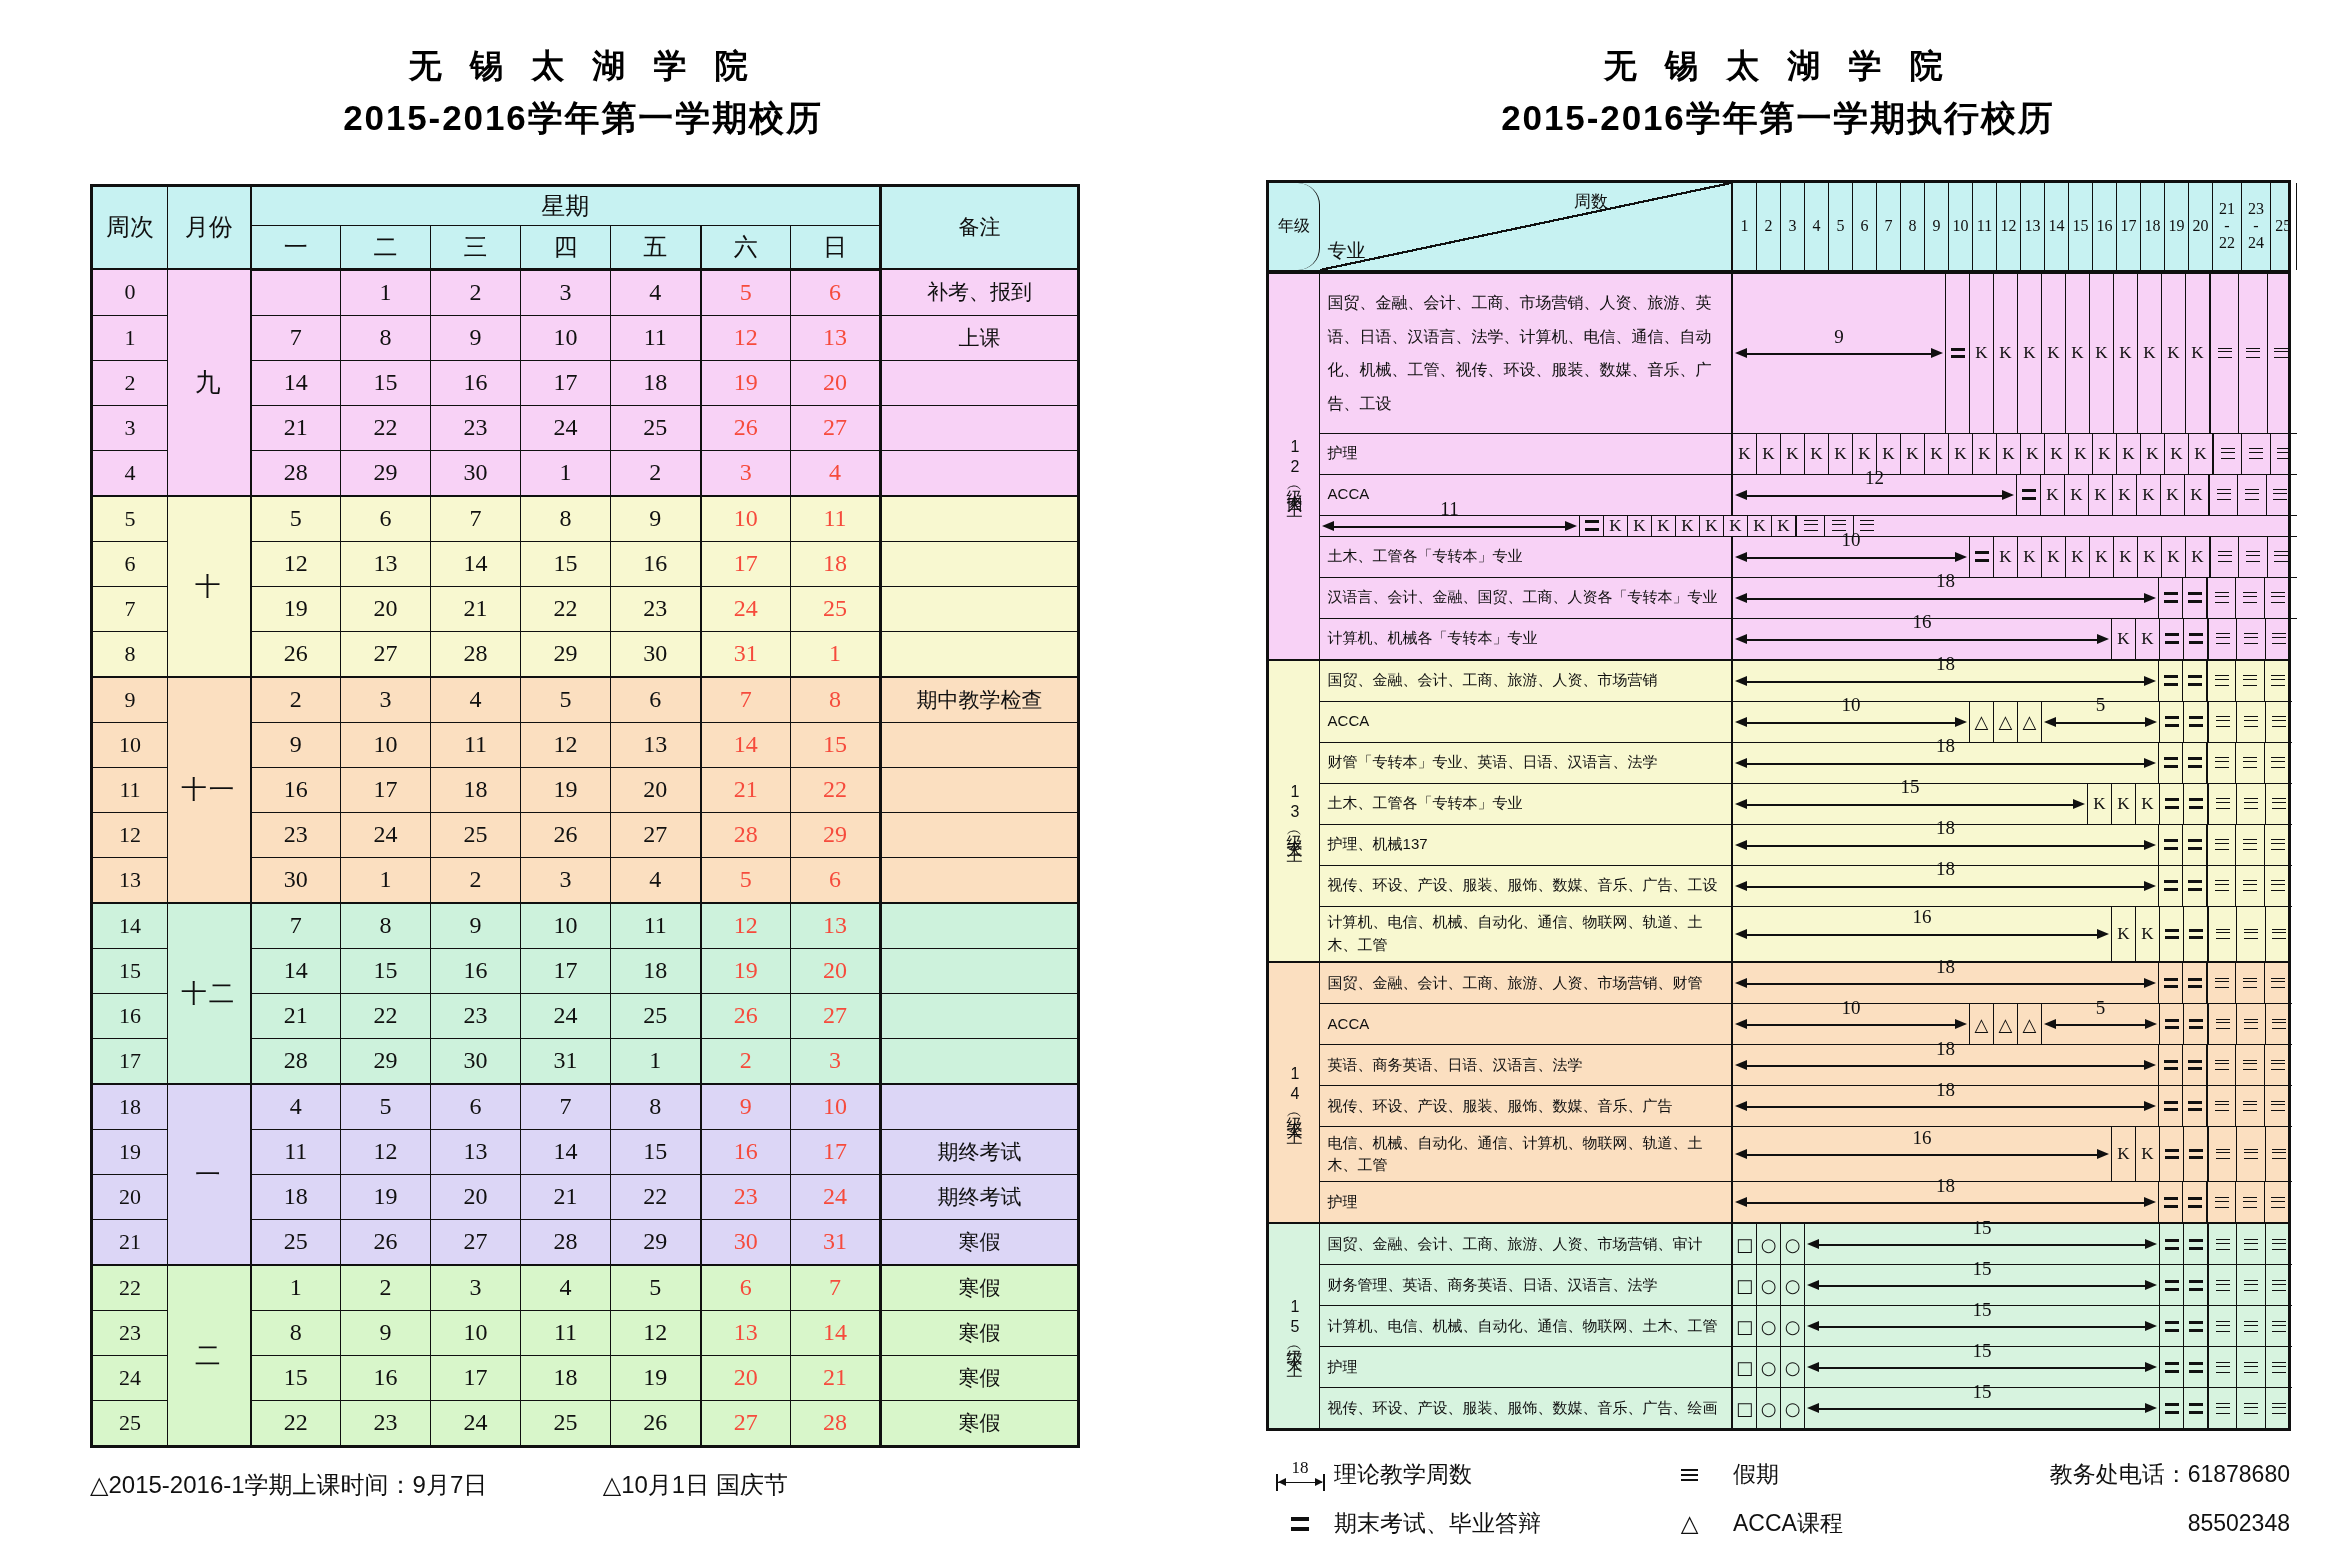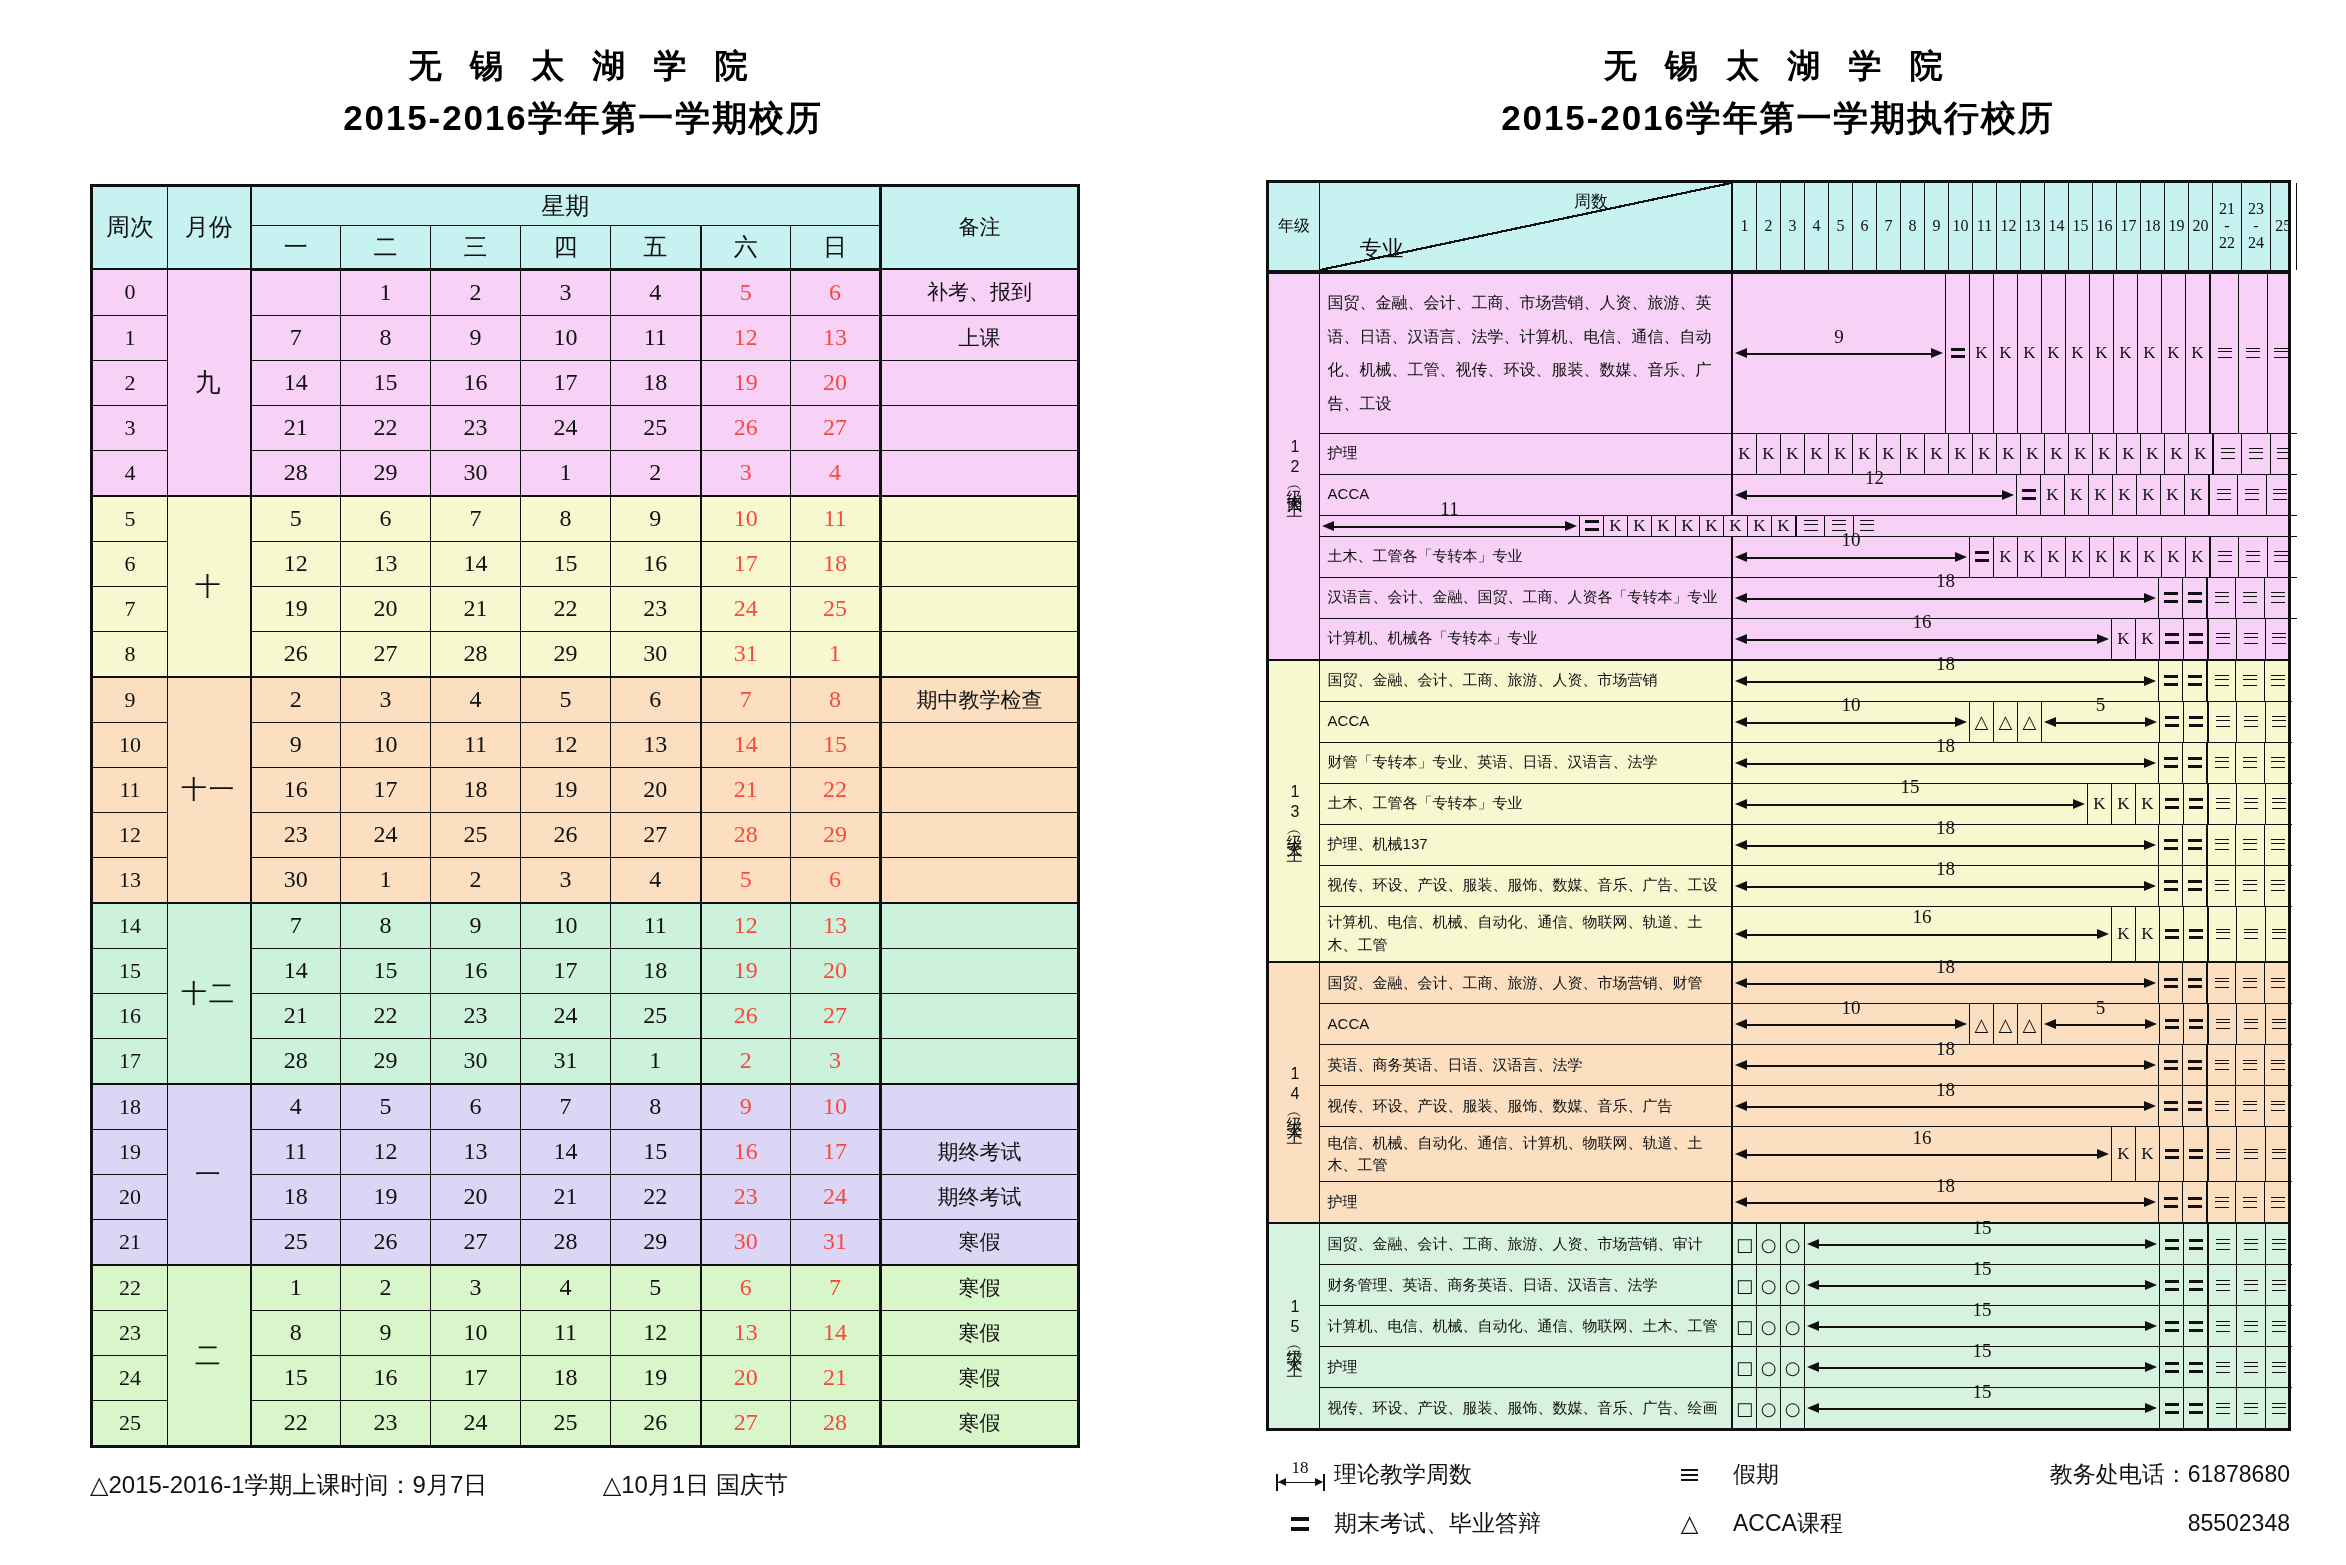--- a/index.html
+++ b/index.html
@@ -29,26 +29,26 @@
   .notes{margin-top:21px;font-size:24px;}
   .note-line{display:flex;margin-bottom:21px;}
   .note-line .n1{width:52%;}
 
   
   #right-table{margin-top:38px;border:3.8px solid #101010;width:1019px;box-sizing:content-box;}
   .ghead{display:flex;background:#c7f2f2;border-bottom:2.8px solid #101010;height:87px;}
   .gcol{width:51px;flex:none;border-right:1.9px solid #101010;display:flex;align-items:center;
         justify-content:center;box-sizing:border-box;}
   .gcol.vert{writing-mode:vertical-rl;text-orientation:upright;font-size:16px;letter-spacing:2.8px;}
-  .gcol.hhead{font-size:16px;}
+  .gcol.hhead{font-size:16px;border-radius:22px;}
   .diag{width:413px;flex:none;border-right:2.8px solid #101010;position:relative;box-sizing:border-box;
         background:linear-gradient(to bottom right,transparent calc(50% - 1.1px),#101010 calc(50% - 1.1px),
                    #101010 calc(50% + 1.1px),transparent calc(50% + 1.1px));}
   .diag .lab-top{position:absolute;top:7.6px;right:123px;font-size:17px;}
-  .diag .lab-bot{position:absolute;bottom:5.7px;left:7.6px;font-size:22px;margin-left:32px;}
+  .diag .lab-bot{position:absolute;bottom:5.7px;left:7.6px;font-size:19px;}
   .hcells{display:flex;flex:1;}
   .hcell{display:flex;align-items:center;justify-content:center;border-right:1.9px solid #101010;
          box-sizing:border-box;font-family:"Liberation Serif",serif;font-size:16px;
          white-space:pre-line;text-align:center;line-height:1.05;}
   .gblock{display:flex;border-top:2.8px solid #101010;}
   .gblock:first-of-type{border-top:none;}
   .grows{flex:1;display:flex;flex-direction:column;}
   .grow{display:flex;border-top:1.9px solid #101010;}
   .grow:first-child{border-top:none;}
   .major{width:413px;flex:none;border-right:2.8px solid #101010;box-sizing:border-box;

